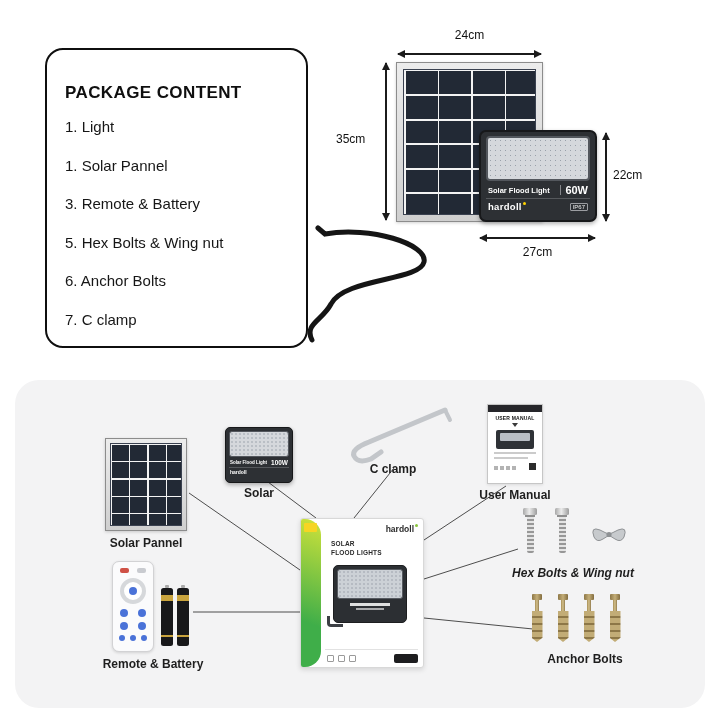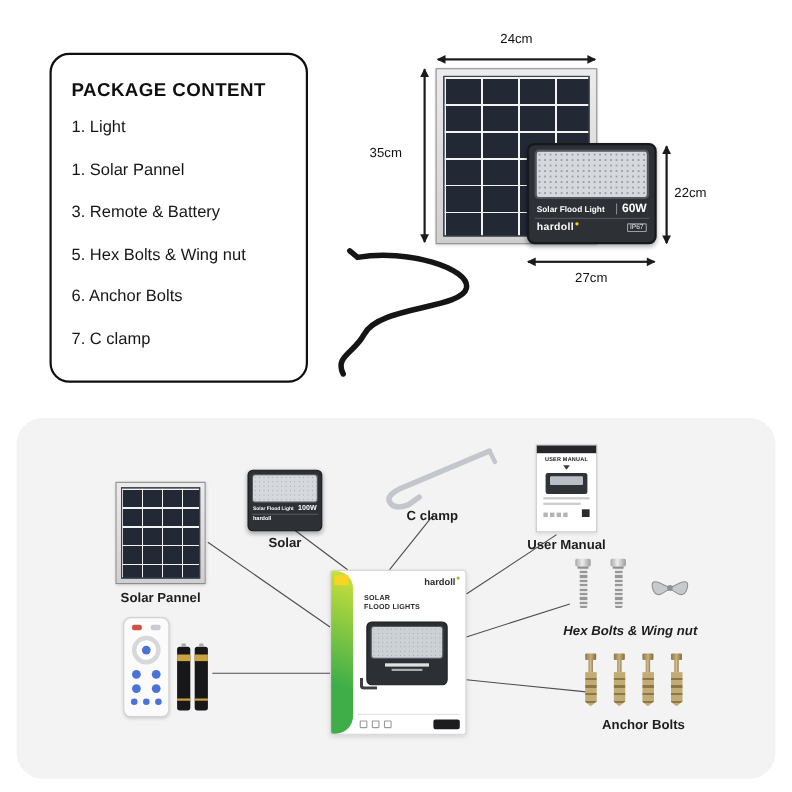--- a/index.html
+++ b/index.html
@@ -1,22 +1,22 @@
 <!DOCTYPE html>
 <html><head>
 <meta charset="utf-8">
 <style>
   * { margin:0; padding:0; box-sizing:border-box; }
   html,body { background:#fff; }
   body { font-family:"Liberation Sans", sans-serif; color:#141414; }
   #stage { position:relative; width:720px; height:720px; background:#fff; overflow:hidden; }
 
   
-  .pkg { position:absolute; left:45px; top:48px; width:235px; height:300px;
-         border:2.5px solid #0f0f0f; border-radius:18px; padding:22px 16px; background:#fff; }
+  .pkg { position:absolute; left:45px; top:48px; width:263px; height:300px;
+         border:2.5px solid #0f0f0f; border-radius:18px; padding:33px 16px; background:#fff; }
   .pkg-title { font-size:17px; font-weight:700; letter-spacing:.4px; color:#0f0f0f; margin:0 0 15px 2px; }
   .pkg-list { display:flex; flex-direction:column; gap:21.5px; padding-left:2px; }
   .pkg-item { font-size:15px; color:#161616; }
 
   
   .spanel { position:absolute; border:1px solid #8c8c8c; background:linear-gradient(180deg,#ececec,#cfcfcf);
             padding:6px; box-shadow:0 1px 3px rgba(0,0,0,.18); }
   .spanel-cells { width:100%; height:100%; border:1px solid #3a4150; background-color:#222935;
     background-image:
       repeating-linear-gradient(90deg,#f3f3f3 0 1.5px, transparent 1.5px 33.5px),
@@ -314,20 +314,21 @@
     <div class="batts" style="left:146px; top:208px;">
       <div class="batt">
           <div class="b-gold"></div>
           <div class="b-gold2"></div>
         </div>
       <div class="batt">
           <div class="b-gold"></div>
           <div class="b-gold2"></div>
         </div>
     </div>
+    <div class="dlabel" style="left:58px; top:277px; width:160px;">Remote &amp; Battery</div>
 
     <div class="cbox">
       <div class="cb-band"></div>
       <div class="cb-logo"></div>
       <div class="cb-brand">hardoll</div>
       <div class="cb-brand-dot"></div>
       <div class="cb-title">
         <div>SOLAR</div>
         <div>FLOOD LIGHTS</div>
       </div>

